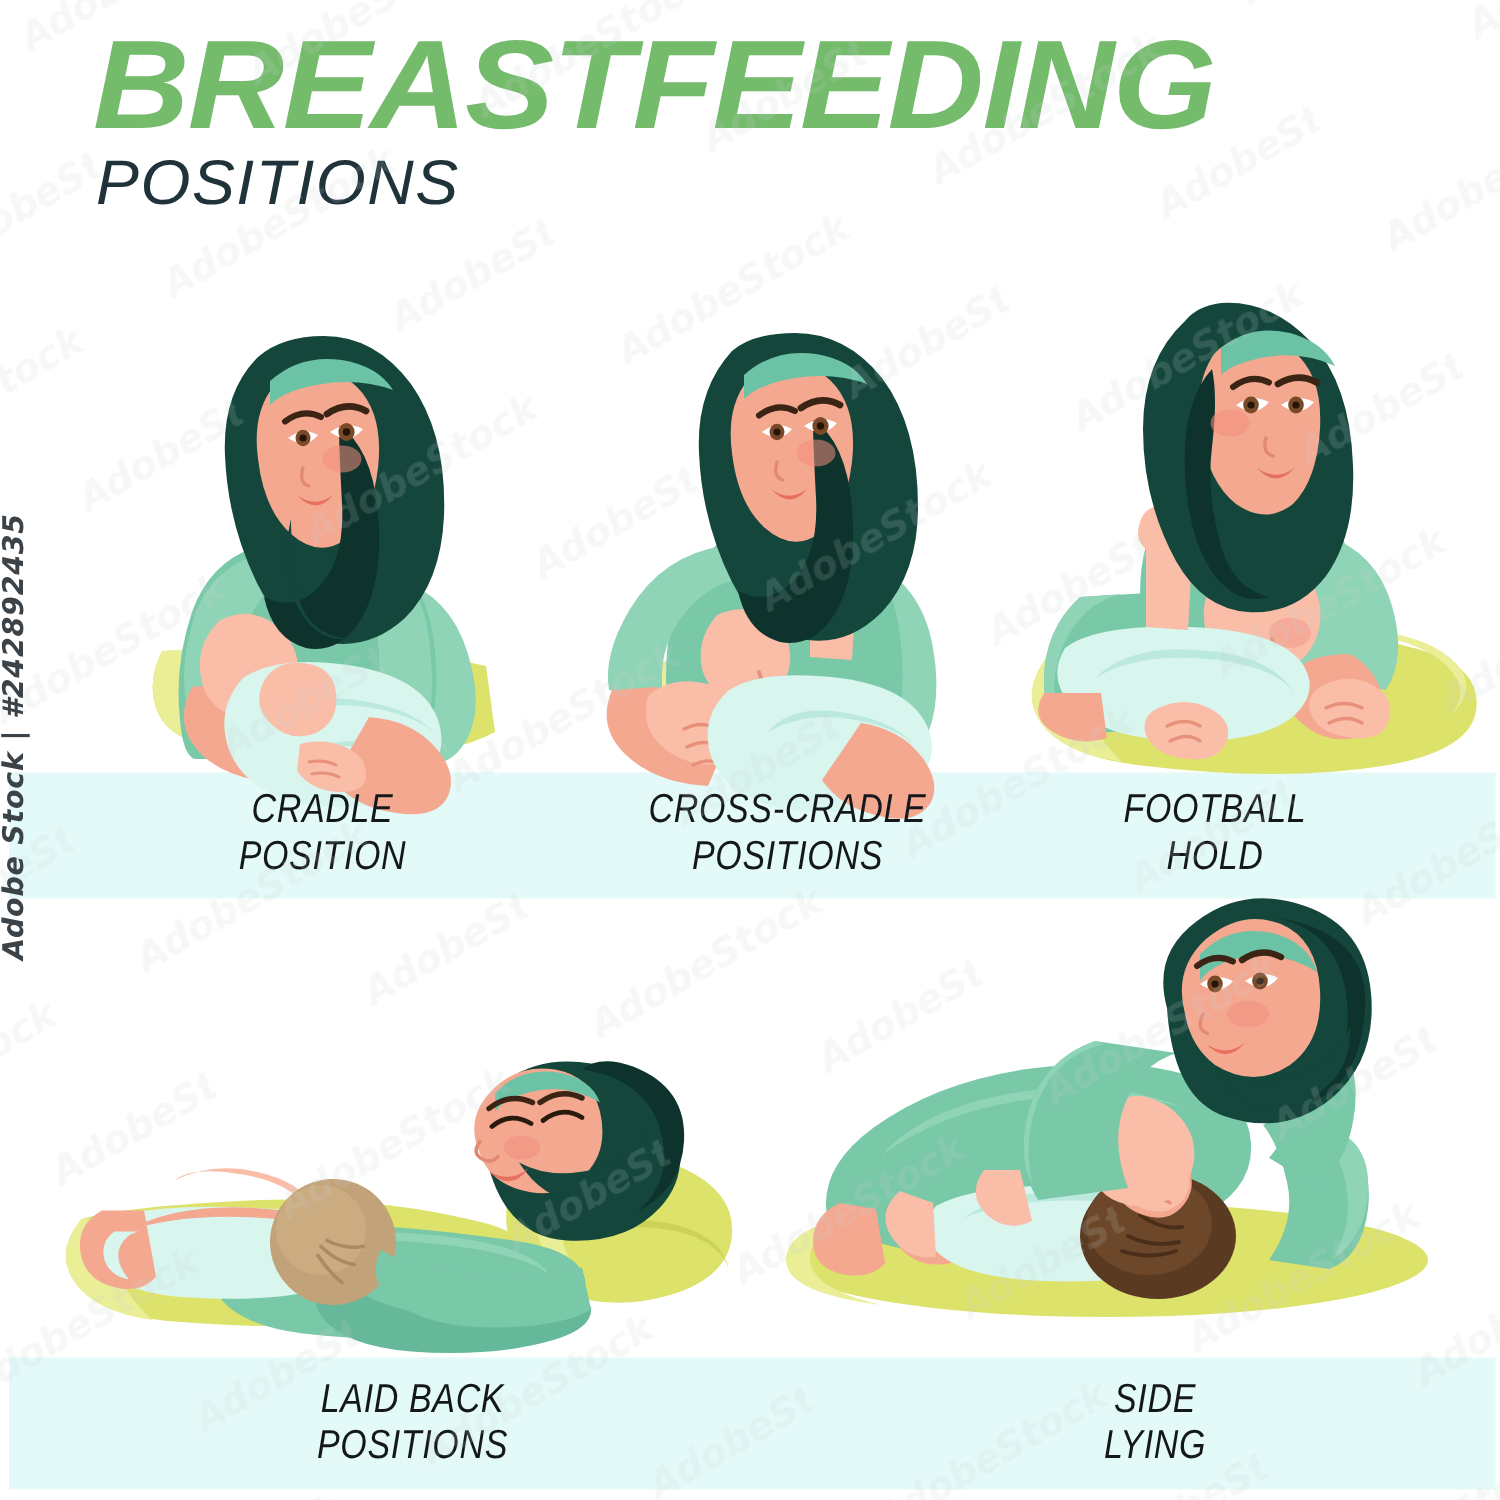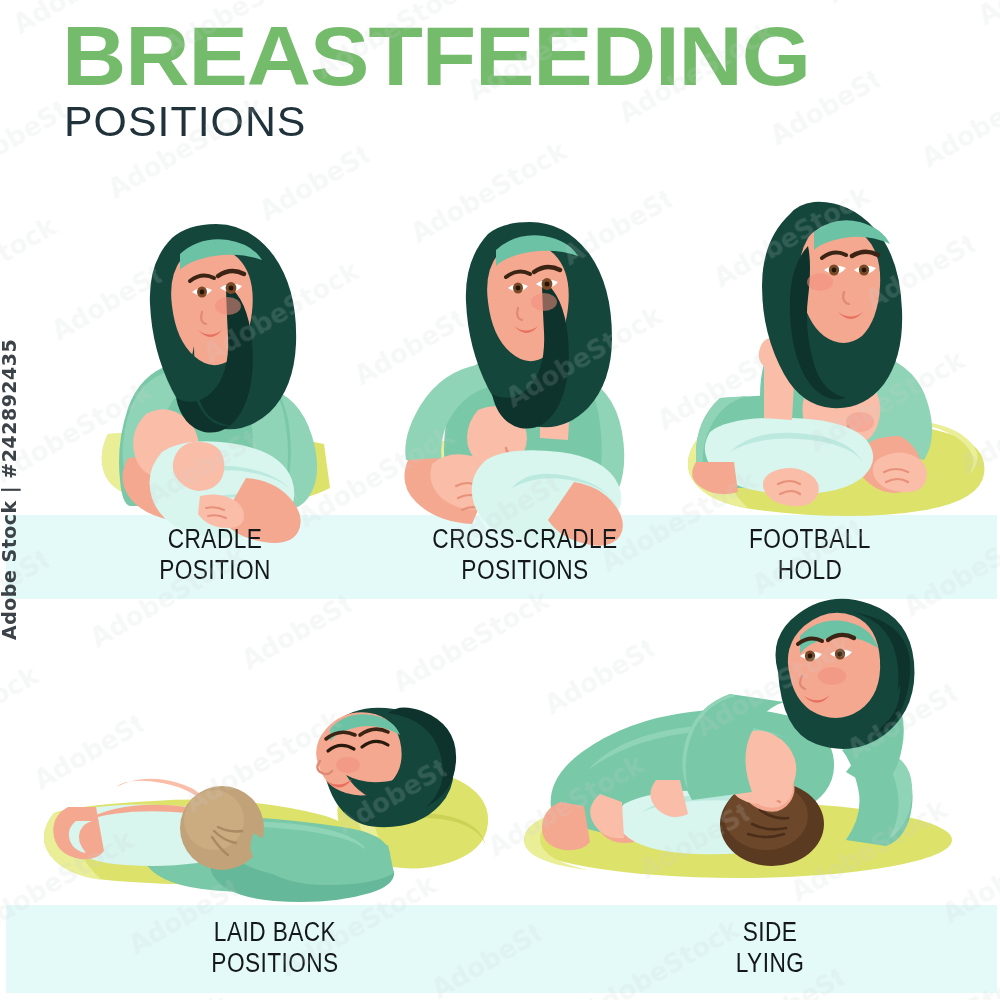--- a/index.html
+++ b/index.html
@@ -4,21 +4,21 @@
 <title>Breastfeeding Positions</title>
 <style>
   html,body{margin:0;padding:0;}
   body{
     width:1000px;height:1000px;
     background:#ffffff;
     font-family:"Liberation Sans","DejaVu Sans",sans-serif;
     overflow:hidden;
     position:relative;
   }
-  #stage{position:relative;width:1000px;height:1000px;overflow:hidden;background:#fff;}
+  #stage{position:relative;width:1000px;height:1000px;overflow:hidden;background:#fff;font-style:italic;}
 
   
   .title-block{position:absolute;left:62px;top:14px;width:900px;}
   .title-main{
     font-family:"Liberation Sans","DejaVu Sans",sans-serif;
     font-weight:bold;
     font-size:84px;
     line-height:84px;
     letter-spacing:-1px;
     color:#74bb6c;

